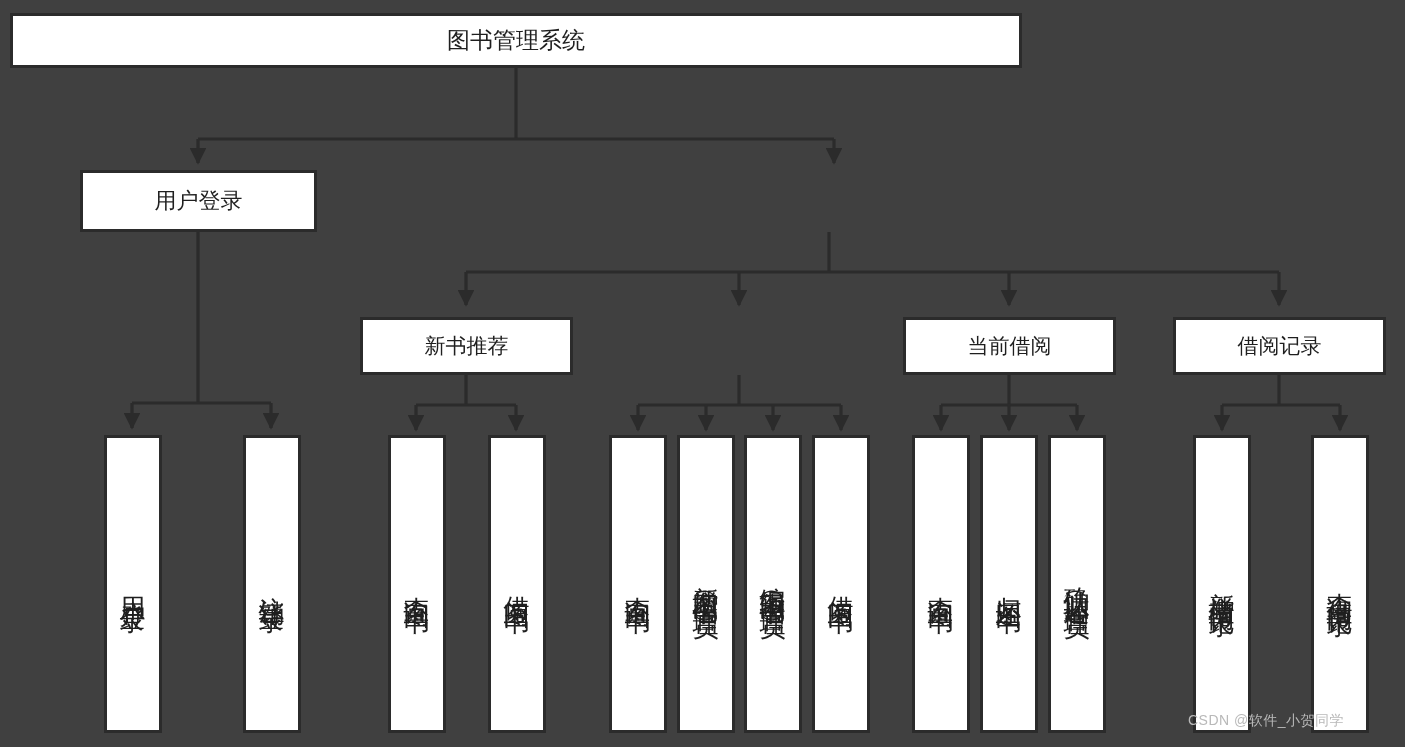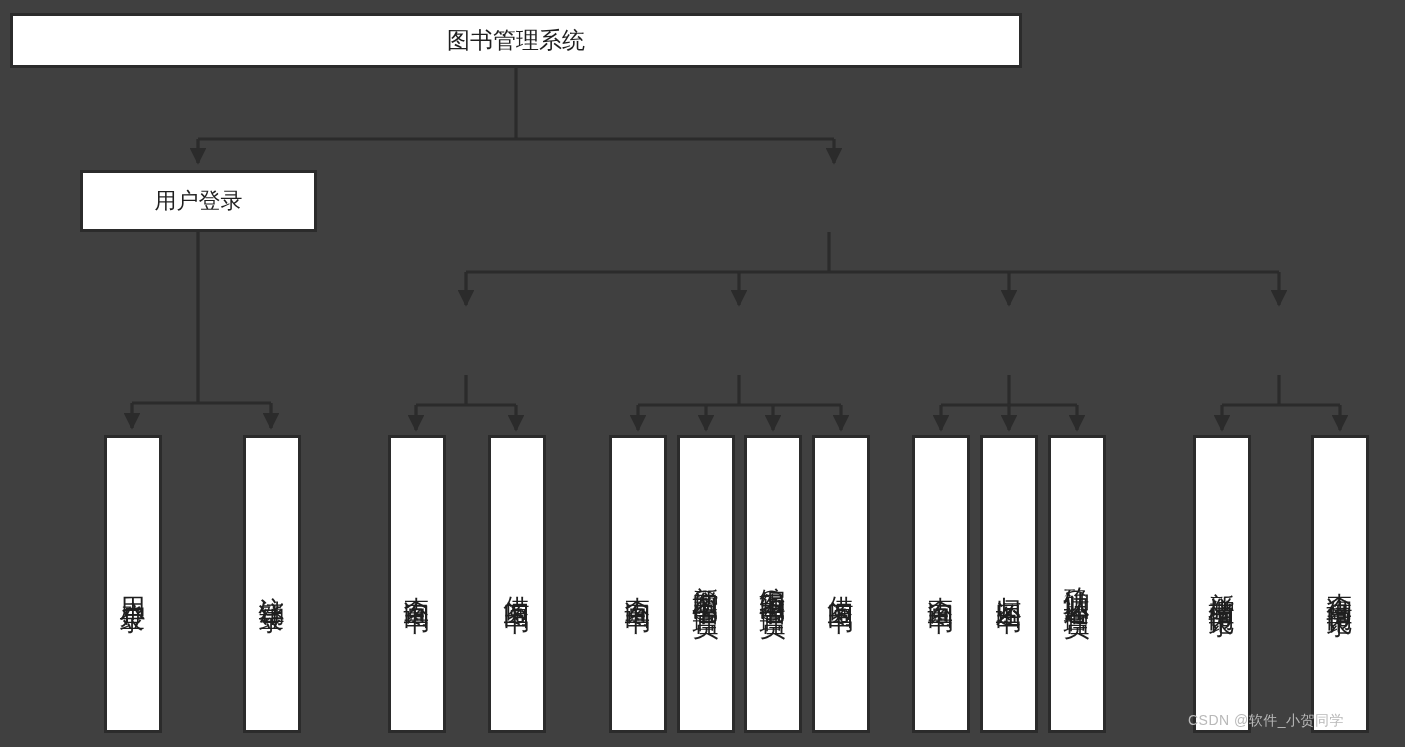--- a/index.html
+++ b/index.html
@@ -127,20 +127,29 @@
   </svg>
 
   <div class="node root" style="left:10px;top:13px;width:1012px;height:55px;">
     <span class="lbl">图书管理系统</span>
   </div>
 
   <div class="node h2" style="left:80px;top:170px;width:237px;height:62px;">
     <span class="lbl">用户登录</span>
   </div>
 
+  <div class="node h3" style="left:360px;top:317px;width:213px;height:58px;">
+    <span class="lbl">新书推荐</span>
+  </div>
+  <div class="node h3" style="left:903px;top:317px;width:213px;height:58px;">
+    <span class="lbl">当前借阅</span>
+  </div>
+  <div class="node h3" style="left:1173px;top:317px;width:213px;height:58px;">
+    <span class="lbl">借阅记录</span>
+  </div>
 
   <div class="node leaf" style="left:104px;top:435px;width:58px;height:298px;">
     <span class="lbl">用户登录</span>
   </div>
   <div class="node leaf" style="left:243px;top:435px;width:58px;height:298px;">
     <span class="lbl">注销登录</span>
   </div>
 
   <div class="node leaf" style="left:388px;top:435px;width:58px;height:298px;">
     <span class="lbl">查询图书</span>

